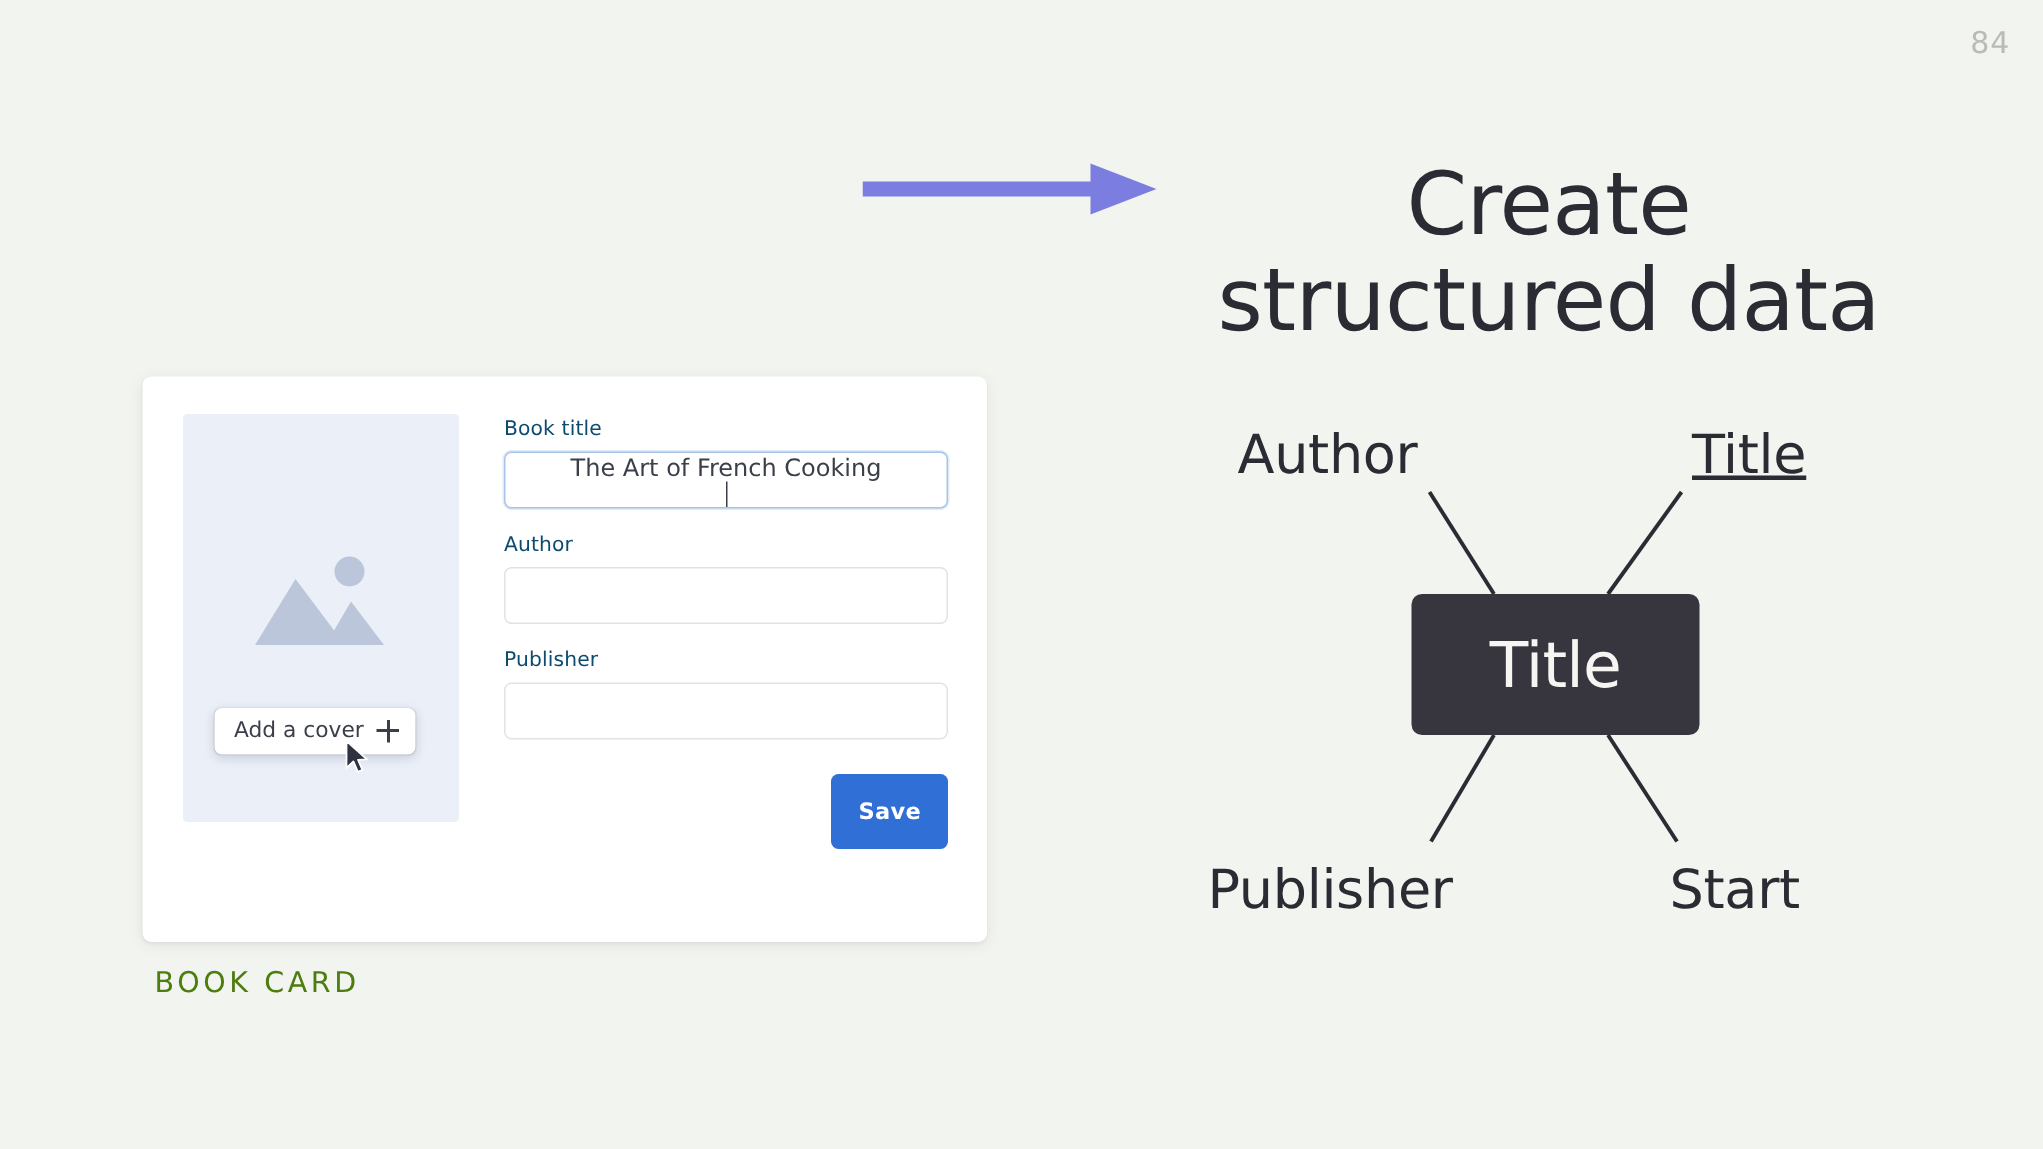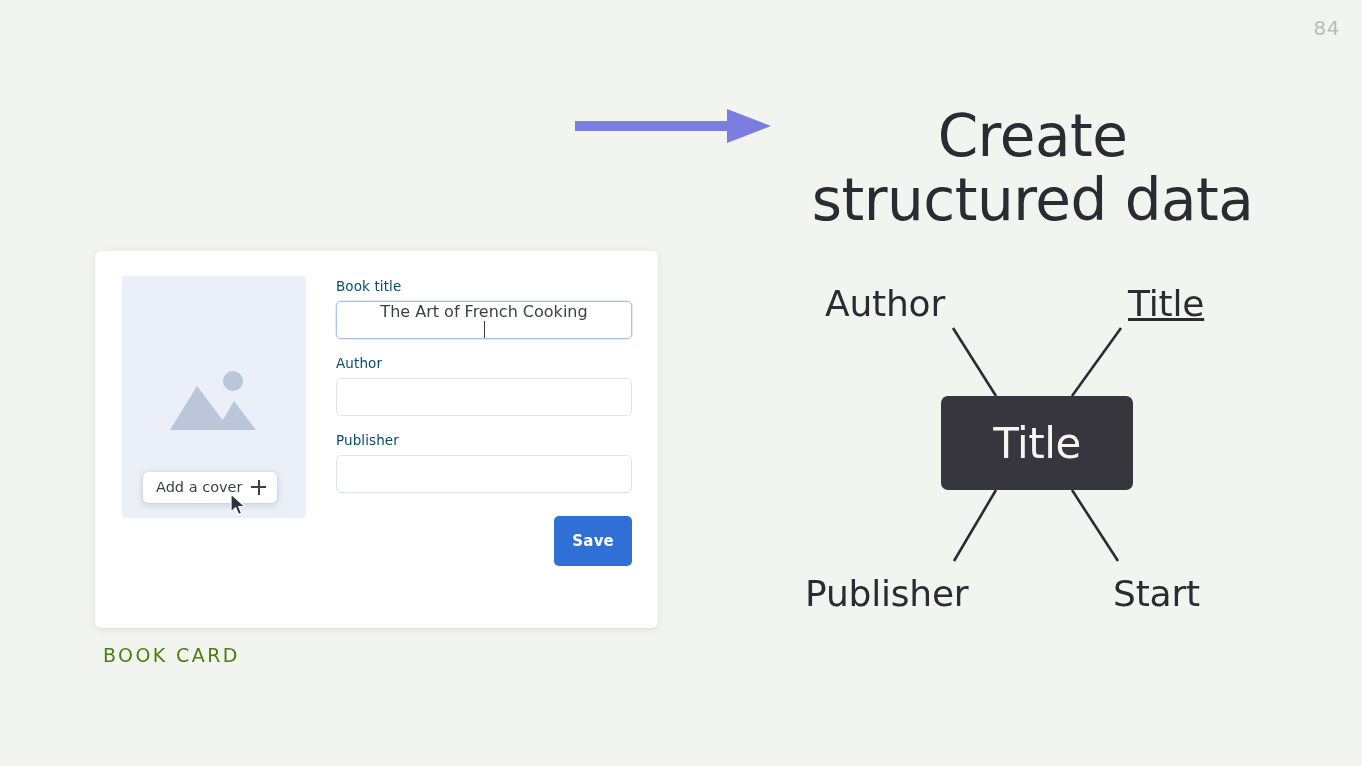--- a/index.html
+++ b/index.html
@@ -77,21 +77,21 @@
     border-radius: 6px;
     box-shadow: 0 2px 10px rgba(30, 35, 50, 0.07),
                 0 1px 2px rgba(30, 35, 50, 0.05);
   }
 
   .cover-slot {
     position: absolute;
     left: 27px;
     top: 25px;
     width: 184px;
-    height: 242px;
+    height: 272px;
     background: #eaeff8;
     border-radius: 3px;
   }
 
   .cover-art {
     position: absolute;
     left: 50%;
     top: 92px;
     transform: translateX(-50%);
   }

